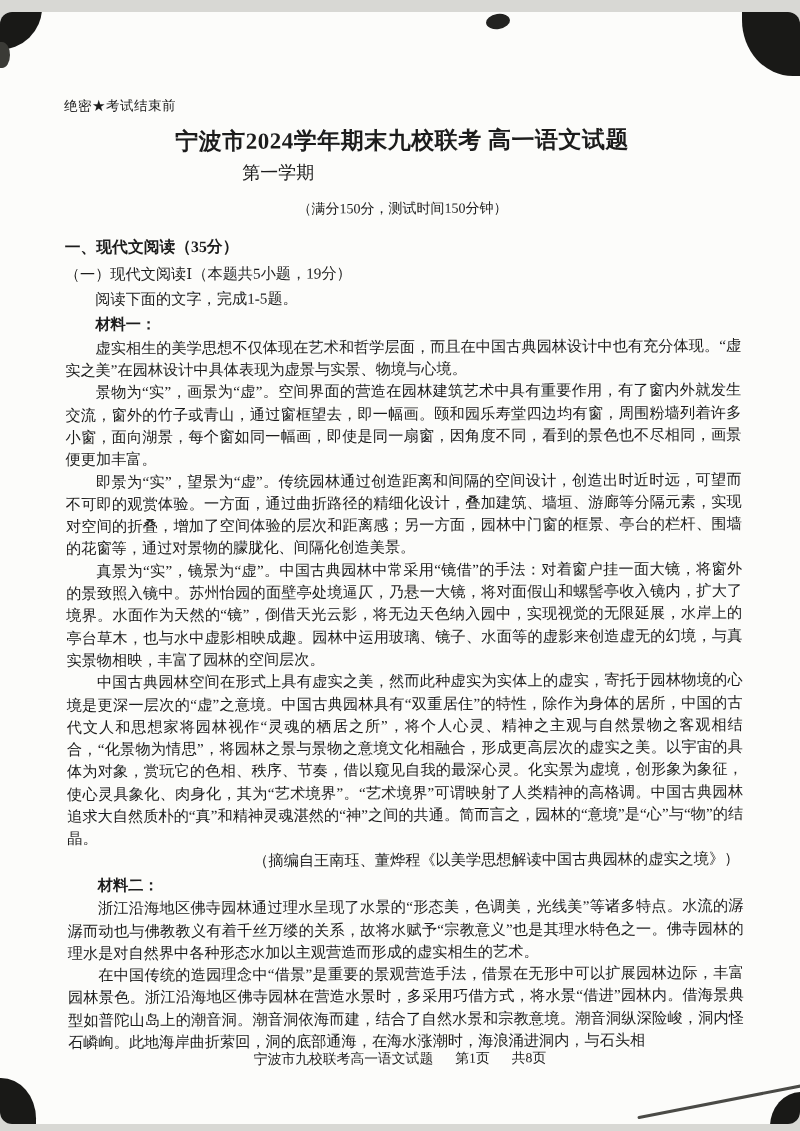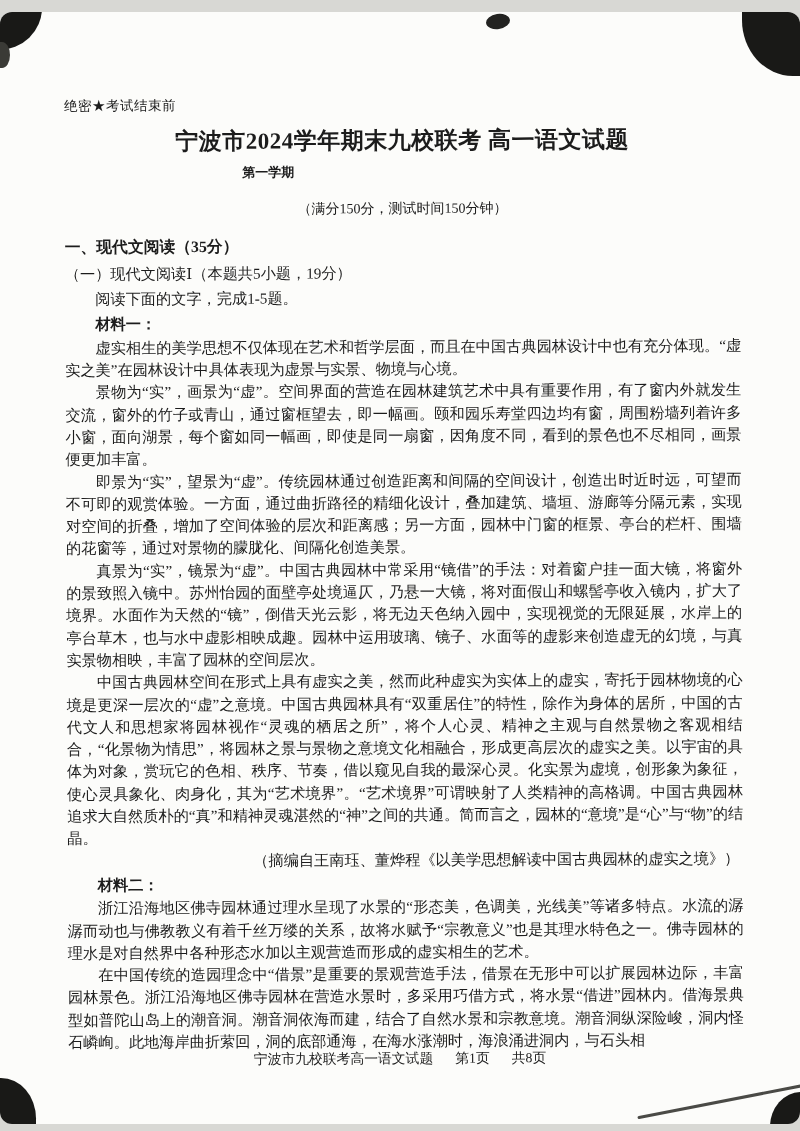--- a/index.html
+++ b/index.html
@@ -39,22 +39,22 @@
   .title-main {
     font-size: 23px;
     font-weight: bold;
     letter-spacing: 0.5px;
     white-space: nowrap;
   }
   .semester-note {
     position: absolute;
     left: 178px;
     top: 31px;
-    font-size: 13px;
-    font-weight: bold;
+    font-size: 18px;
+    font-weight: normal;
   }
 
   .exam-info { text-align: center; font-size: 14px; margin: 6px 0 14px 0; }
 
   .section-heading { font-weight: bold; font-size: 15.8px; margin: 8px 0 5px 0; }
   .subsection-heading { font-size: 15.2px; margin: 2px 0 3px 0; }
   .instruction { margin: 0 0 3px 0; text-indent: 2em; }
   .material-label { font-weight: bold; margin: 2px 0 1px 0; text-indent: 2em; }
 
   .para {

